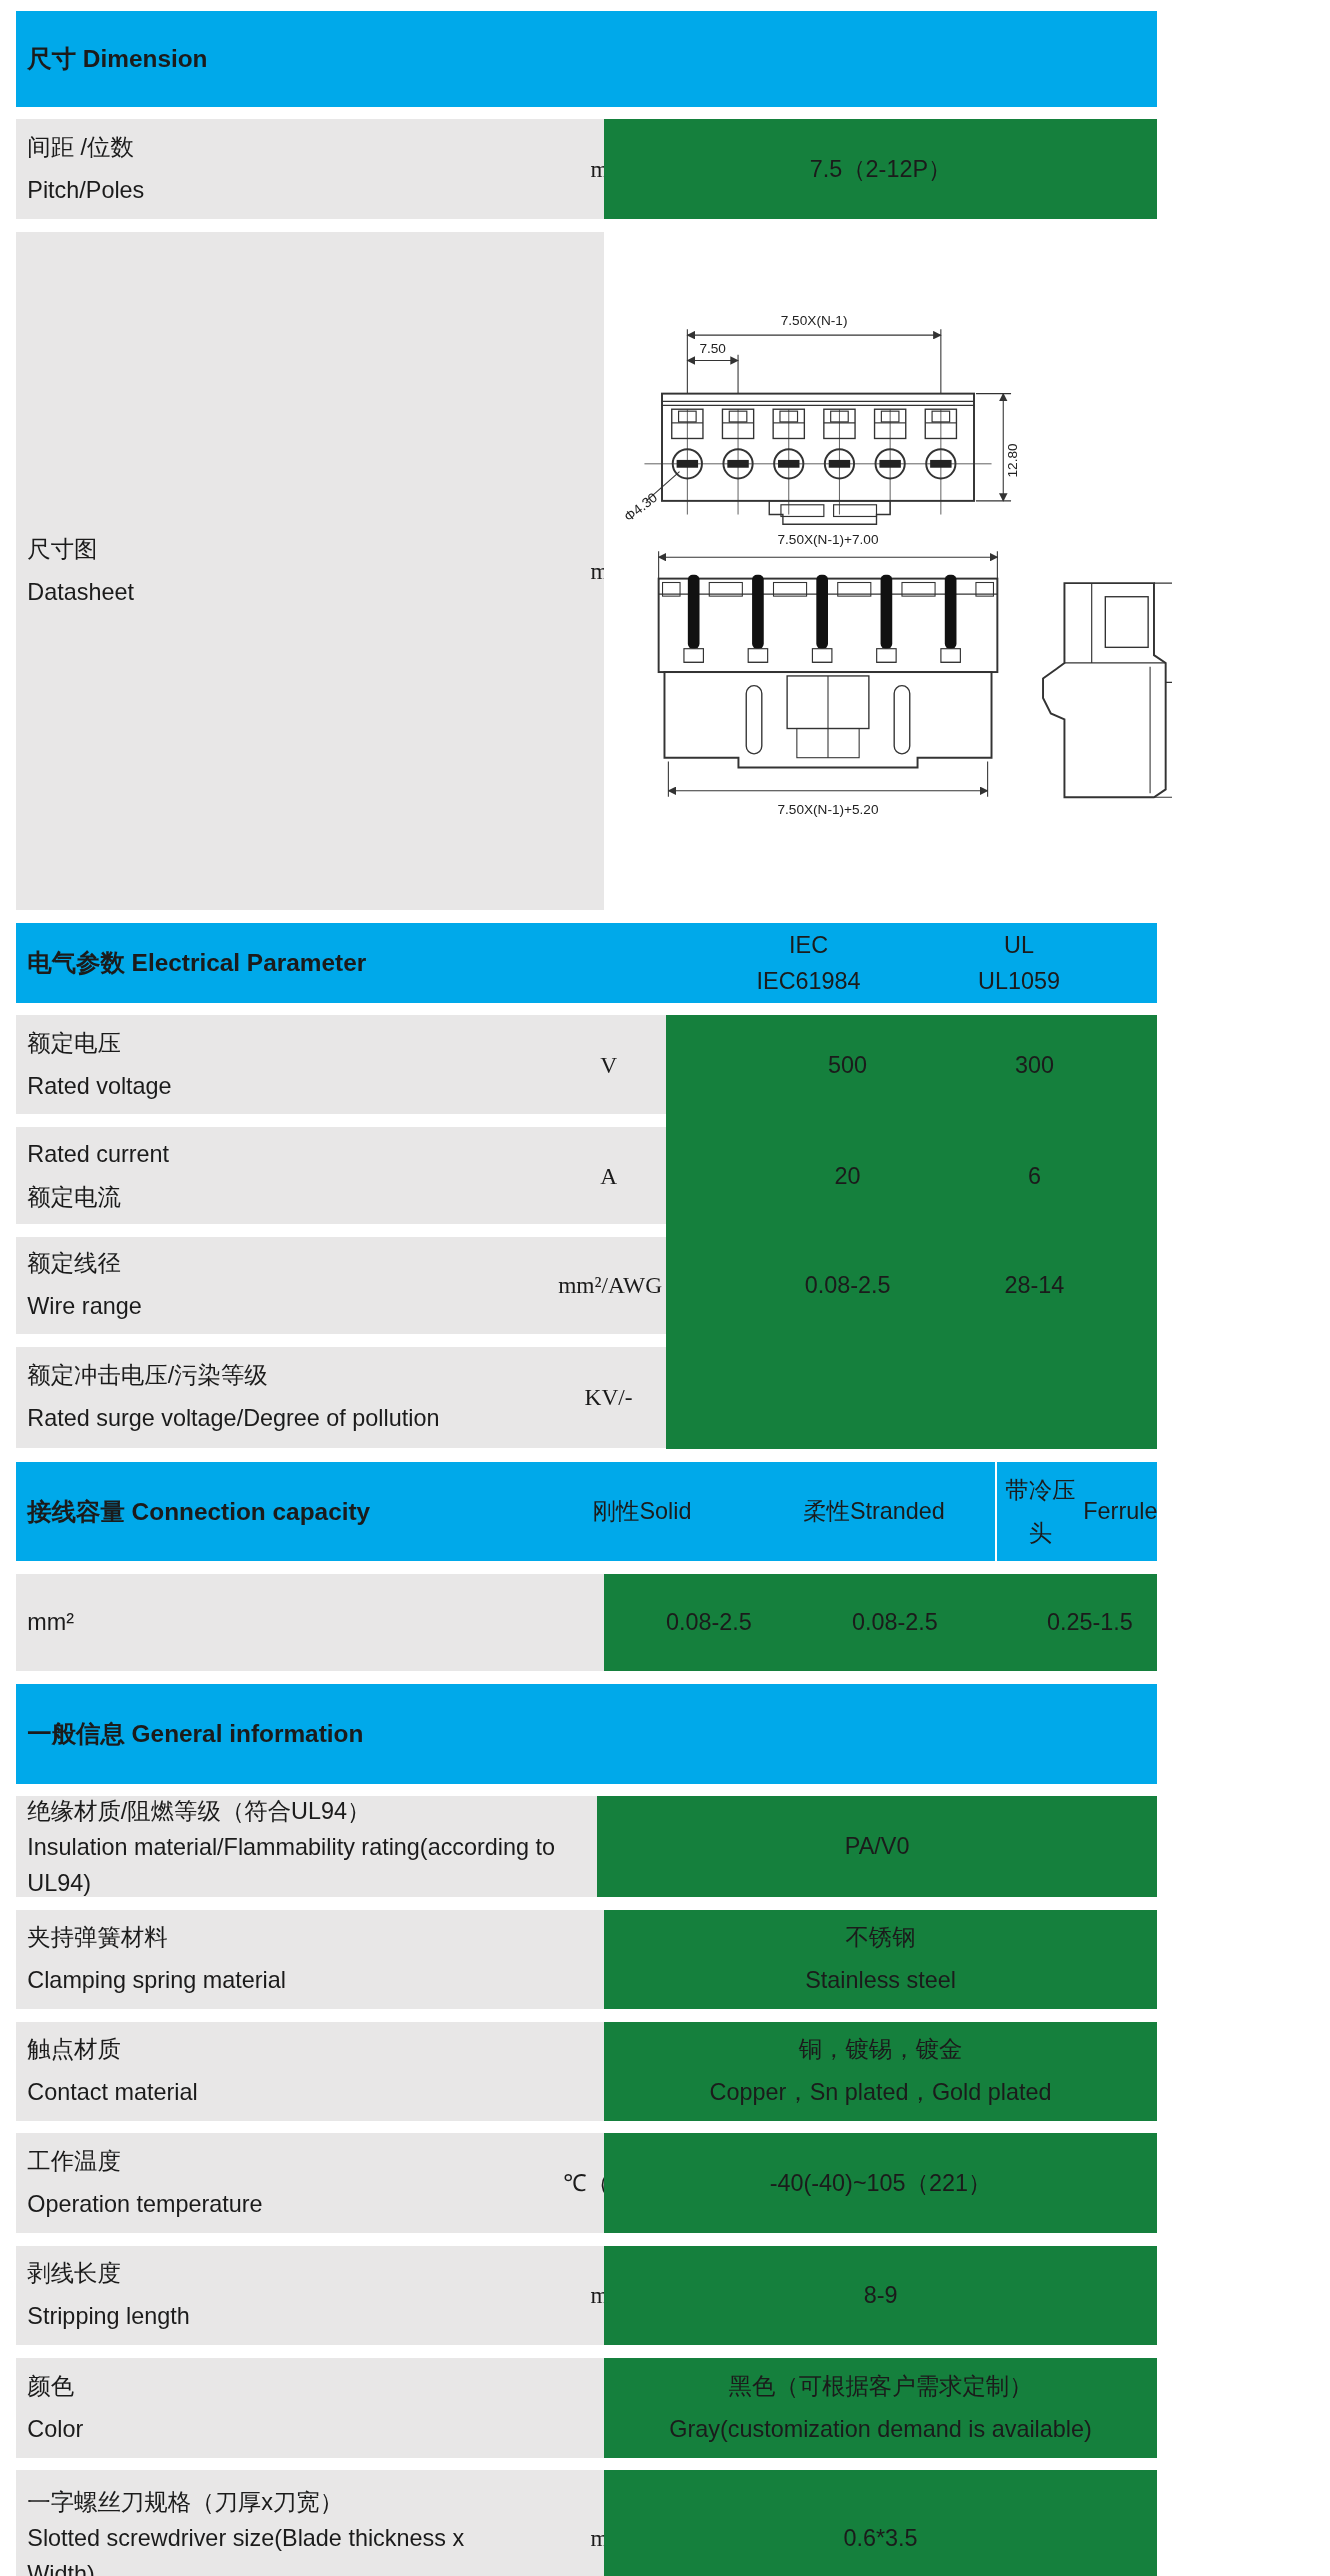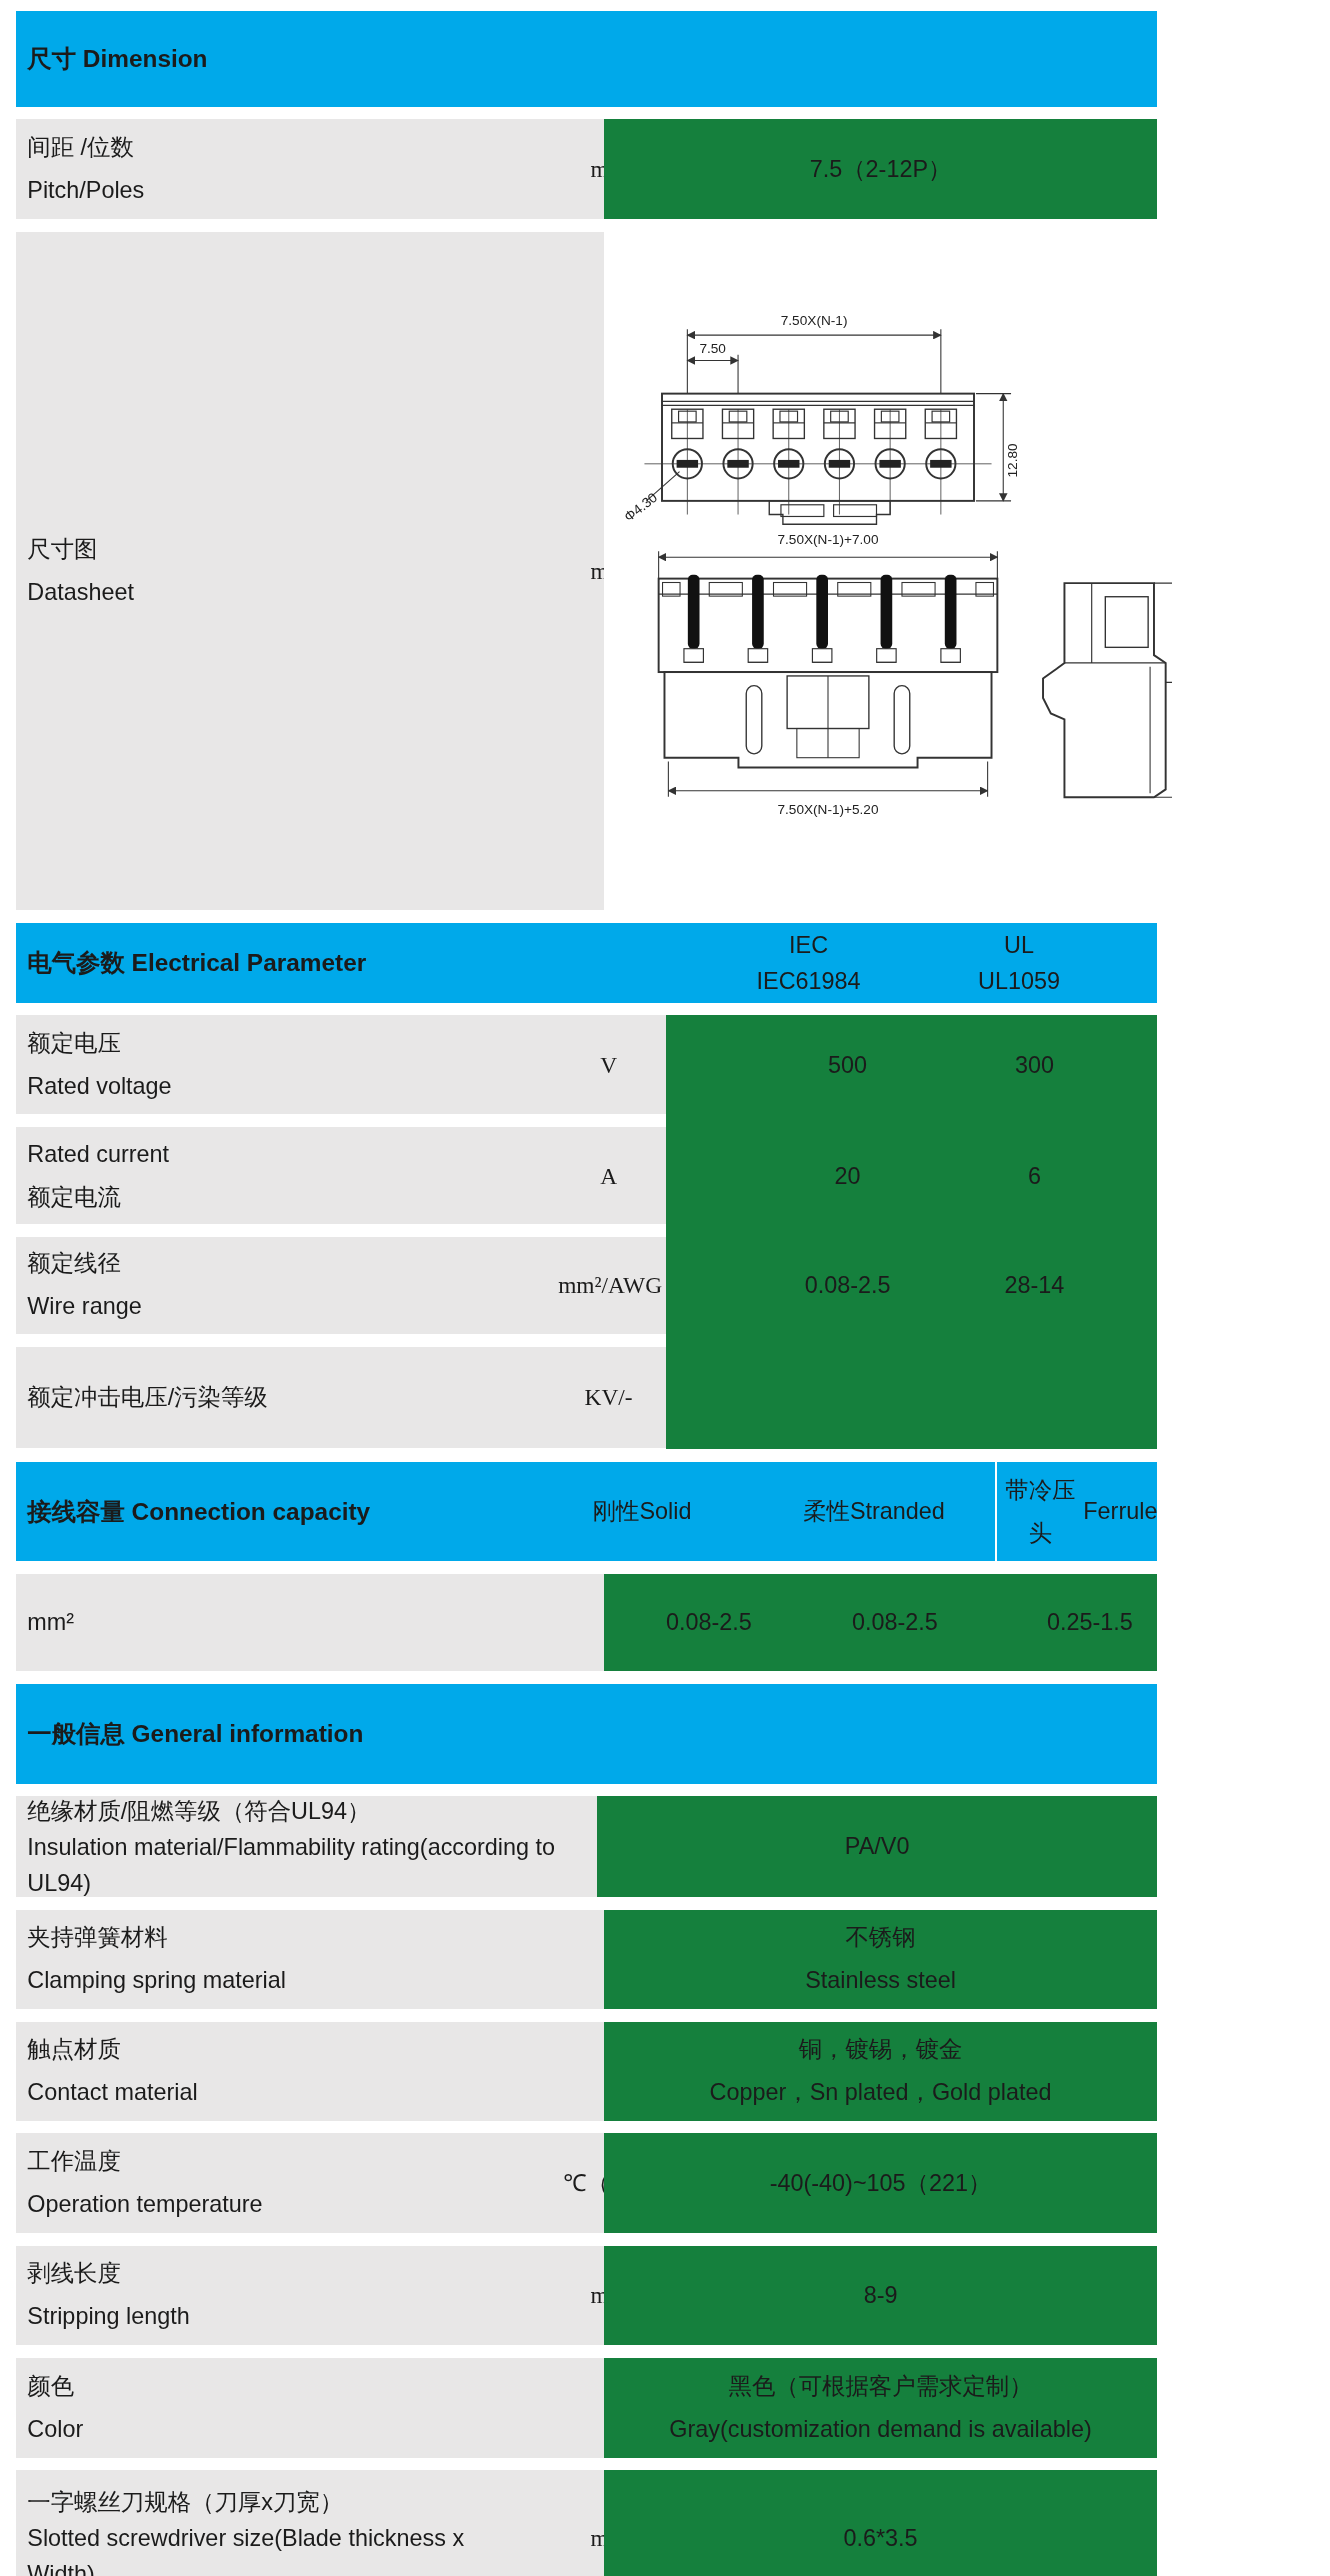--- a/index.html
+++ b/index.html
@@ -284,20 +284,21 @@
       </div>
       <div class="lgap"></div>
       <div class="cell-l" style="height:97px">
         <span>额定线径</span>
         <span>Wire range</span>
         <span class="unit wrap">mm²/AWG</span>
       </div>
       <div class="lgap"></div>
       <div class="cell-l" style="height:101px">
         <span>额定冲击电压/污染等级</span>
+        <span>Rated surge voltage/Degree of pollution</span>
         <span class="unit">KV/-</span>
       </div>
     </div>
     <div class="cell-r" style="display:block">
       <div class="vrow" style="height:99px">
         <span class="v-iec">500</span>
         <span class="v-ul">300</span>
       </div>
       <div class="vspacer"></div>
       <div class="vrow" style="height:97px">

